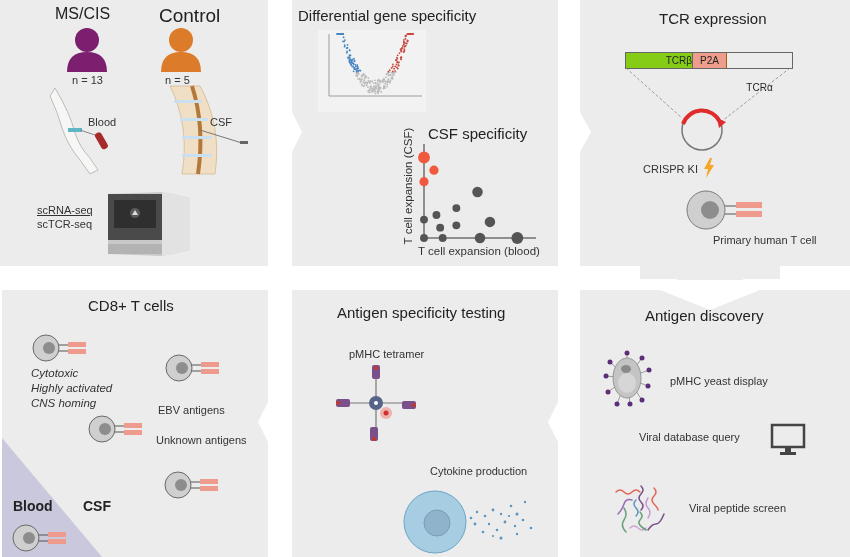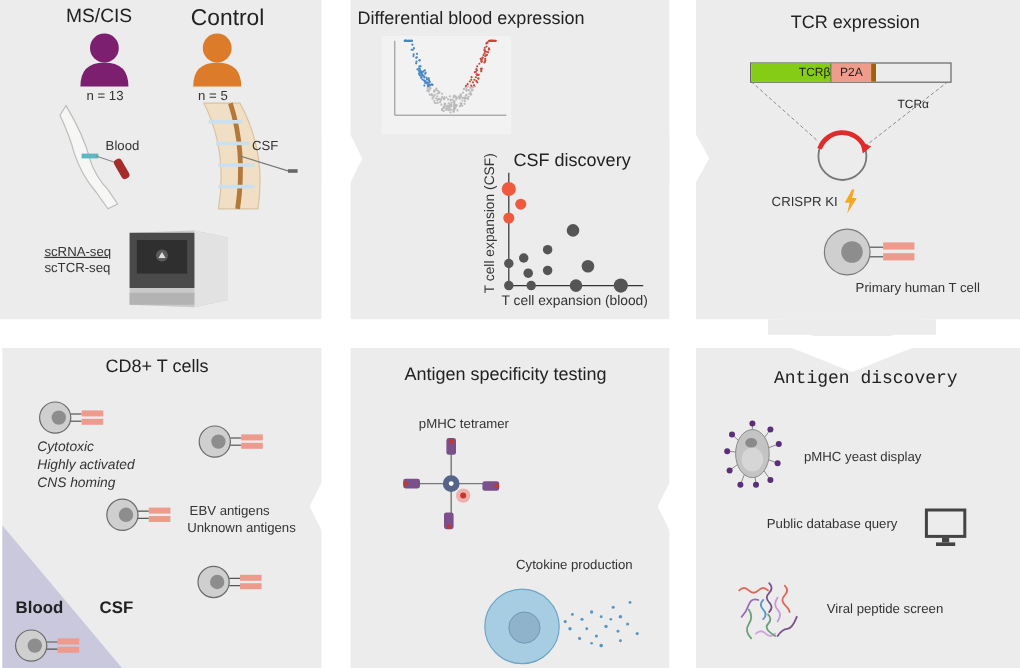--- a/index.html
+++ b/index.html
@@ -75,21 +75,21 @@
 <svg style="left:106px;top:190px;" width="86" height="68">
   <path d="M2,4 L56,2 L84,8 L84,60 L56,66 L2,64 Z" fill="#c9c9c9"></path>
   <path d="M56,2 L84,8 L84,60 L56,66 Z" fill="#e2e2e2"></path>
   <rect x="2" y="4" width="54" height="46" fill="#4a4a4a"></rect>
   <rect x="8" y="10" width="42" height="28" fill="#2f2f2f"></rect>
   <circle cx="29" cy="23" r="5" fill="#5a5a5a"></circle>
   <polygon points="29,20 32,25 26,25" fill="#dddddd"></polygon>
   <rect x="2" y="54" width="54" height="10" fill="#b3b3b3"></rect>
 </svg>
 
-<div class="txt title" style="left:298px;top:7px;">Differential blood expression</div>
+<div class="txt title" style="left:298px;top:7px;">Differential gene specificity</div>
 <svg id="volcano" style="left:318px;top:30px;" width="108" height="82">
   <rect x="0" y="0" width="108" height="82" fill="#f1f2f1"></rect>
   <line x1="11" y1="4" x2="11" y2="66" stroke="#888" stroke-width="0.8"></line>
   <line x1="11" y1="66" x2="104" y2="66" stroke="#888" stroke-width="0.8"></line>
   <g id="volcano-pts">
       <circle cx="38.1190243484225" cy="38.688149968493676" r="0.9" fill="#4a86c5"></circle>
       <circle cx="61.44578617969822" cy="59.61623691760057" r="0.9" fill="#bbbbbb"></circle>
       <circle cx="39.93641975308642" cy="42.64945896204847" r="0.9" fill="#bbbbbb"></circle>
       <circle cx="60.02448131001372" cy="51.24776742404437" r="0.9" fill="#bbbbbb"></circle>
       <circle cx="34.30731310013718" cy="33.02603081321586" r="0.9" fill="#4a86c5"></circle>
@@ -404,21 +404,21 @@
       <circle cx="79.75309070644718" cy="38.59492065695263" r="0.9" fill="#c8483d"></circle>
       <circle cx="48.24639917695473" cy="47.01886939236905" r="0.9" fill="#bbbbbb"></circle>
       <circle cx="70.72684756515775" cy="49.118202518203454" r="0.9" fill="#bbbbbb"></circle>
       <circle cx="31.68519375857339" cy="20.376050241995358" r="0.9" fill="#4a86c5"></circle>
       <circle cx="65.34463734567902" cy="58.550199327703474" r="0.9" fill="#bbbbbb"></circle>
       <circle cx="19.56020233196159" cy="4" r="0.9" fill="#4a86c5"></circle>
       <circle cx="88.79781807270234" cy="13.516034669255973" r="0.9" fill="#c8483d"></circle>
     </g>
 </svg>
 
-<div class="txt" style="left:428px;top:125px;font-size:15px;">CSF discovery</div>
+<div class="txt" style="left:428px;top:125px;font-size:15px;">CSF specificity</div>
 <svg id="enrich" style="left:410px;top:142px;" width="130" height="100">
   <line x1="14" y1="2" x2="14" y2="96" stroke="#333" stroke-width="1"></line>
   <line x1="14" y1="96" x2="126" y2="96" stroke="#333" stroke-width="1"></line>
   <g id="enrich-pts">
       <circle cx="14" cy="15.5" r="5.9" fill="#ef5a3f"></circle>
       <circle cx="23.955555555555556" cy="28.14999999999999" r="4.6" fill="#ef5a3f"></circle>
       <circle cx="14" cy="39.65" r="4.6" fill="#ef5a3f"></circle>
       <circle cx="67.5111111111111" cy="50" r="5.25" fill="#555555"></circle>
       <circle cx="46.35555555555556" cy="66.1" r="3.95" fill="#555555"></circle>
       <circle cx="26.444444444444443" cy="73" r="3.95" fill="#555555"></circle>
@@ -431,21 +431,21 @@
       <circle cx="70" cy="96" r="5.25" fill="#555555"></circle>
       <circle cx="107.33333333333334" cy="96" r="5.9" fill="#555555"></circle>
     </g>
 </svg>
 <div class="txt lbl" style="left:350px;top:180px;transform:rotate(-90deg);transform-origin:center;font-size:11.5px;">T cell expansion (CSF)</div>
 <div class="txt lbl" style="left:418px;top:245px;font-size:11.5px;">T cell expansion (blood)</div>
 
 <div class="txt title" style="left:659px;top:10px;">TCR expression</div>
 <div class="abs" style="left:625px;top:52px;width:166px;height:15px;display:flex;border:1px solid #666;">
   <div style="width:66px;background:#84cc16;font-size:10px;text-align:right;line-height:15px;border-right:1px solid #666;">TCRβ</div>
-  <div style="width:33px;background:#ee9d8c;font-size:10px;text-align:center;line-height:15px;border-right:4px solid #a16207;">P2A</div>
+  <div style="width:33px;background:#ee9d8c;font-size:10px;text-align:center;line-height:15px;border-right:1px solid #a16207;">P2A</div>
   <div style="flex:1;background:#e05050;font-size:10px;text-align:center;line-height:15px;margin-top:27px;">TCRα</div>
 </div>
 <svg style="left:620px;top:66px;" width="180" height="90">
   <line x1="6" y1="2" x2="62" y2="52" stroke="#888" stroke-dasharray="3,2" stroke-width="0.8"></line>
   <line x1="170" y1="2" x2="102" y2="55" stroke="#888" stroke-dasharray="3,2" stroke-width="0.8"></line>
   <circle cx="82" cy="64" r="20" fill="none" stroke="#777" stroke-width="1.5"></circle>
   <path d="M63,58 A20,20 0 0 1 100,56" fill="none" stroke="#e02b2b" stroke-width="4"></path>
   <polygon points="97,52 106,56 99,62" fill="#e02b2b"></polygon>
 </svg>
 <div class="txt lbl" style="left:643px;top:163px;">CRISPR KI</div>
@@ -462,21 +462,21 @@
 </svg>
 <div class="txt lbl" style="left:666px;top:234px;padding-left:47px;">Primary human T cell</div>
 
 <svg style="left:2px;top:438px;" width="100" height="119">
   <polygon points="0,0 0,119 100,119" fill="#c9c8dc"></polygon>
 </svg>
 <div class="txt title" style="left:88px;top:297px;">CD8+ T cells</div>
 <div class="txt ital" style="left:31px;top:366px;">Cytotoxic</div>
 <div class="txt ital" style="left:31px;top:381px;">Highly activated</div>
 <div class="txt ital" style="left:31px;top:396px;">CNS homing</div>
-<div class="txt lbl" style="left:158px;top:420px;">EBV antigens</div>
+<div class="txt lbl" style="left:158px;top:404px;">EBV antigens</div>
 <div class="txt lbl" style="left:156px;top:434px;">Unknown antigens</div>
 <div class="txt" style="left:13px;top:498px;font-weight:bold;font-size:14px;">Blood</div>
 <div class="txt" style="left:83px;top:498px;font-weight:bold;font-size:14px;">CSF</div>
 
 <svg class="tcell" style="left:32px;top:333px;" width="58" height="30">
     <use href="#tc"></use>
   </svg>
 <svg class="tcell" style="left:165px;top:353px;" width="58" height="30">
     <use href="#tc"></use>
   </svg>
@@ -545,21 +545,21 @@
       <circle cx="118" cy="30" r="1.3"></circle>
       <circle cx="78" cy="42" r="1.3"></circle>
       <circle cx="96" cy="48" r="1.5"></circle>
       <circle cx="112" cy="44" r="1.2"></circle>
       <circle cx="126" cy="38" r="1.3"></circle>
       <circle cx="104" cy="26" r="1.1"></circle>
       <circle cx="88" cy="46" r="1.1"></circle>
   </g>
 </svg>
 
-<div class="txt title" style="left:645px;top:307px;font-family:Liberation Mono, monospace;">Antigen discovery</div>
+<div class="txt title" style="left:645px;top:307px;">Antigen discovery</div>
 <svg style="left:602px;top:350px;" width="50" height="58">
   <g stroke="#777" stroke-width="0.7">
     <line x1="25" y1="28" x2="25" y2="3"></line>
       <line x1="25" y1="28" x2="40" y2="8"></line>
       <line x1="25" y1="28" x2="47" y2="20"></line>
       <line x1="25" y1="28" x2="46" y2="36"></line>
       <line x1="25" y1="28" x2="40" y2="50"></line>
       <line x1="25" y1="28" x2="28" y2="54"></line>
       <line x1="25" y1="28" x2="15" y2="54"></line>
       <line x1="25" y1="28" x2="6" y2="42"></line>
@@ -576,21 +576,21 @@
       <circle cx="46" cy="36" r="2.5"></circle>
       <circle cx="40" cy="50" r="2.5"></circle>
       <circle cx="28" cy="54" r="2.5"></circle>
       <circle cx="15" cy="54" r="2.5"></circle>
       <circle cx="6" cy="42" r="2.5"></circle>
       <circle cx="4" cy="26" r="2.5"></circle>
       <circle cx="8" cy="12" r="2.5"></circle>
   </g>
 </svg>
 <div class="txt lbl" style="left:670px;top:375px;">pMHC yeast display</div>
-<div class="txt lbl" style="left:639px;top:431px;">Public database query</div>
+<div class="txt lbl" style="left:639px;top:431px;">Viral database query</div>
 <svg style="left:771px;top:424px;" width="34" height="32">
   <rect x="1" y="1" width="32" height="22" fill="none" stroke="#444" stroke-width="2.5"></rect>
   <rect x="14" y="24" width="6" height="4" fill="#444"></rect>
   <rect x="9" y="28" width="16" height="3" fill="#444"></rect>
 </svg>
 <svg style="left:614px;top:484px;" width="56" height="50">
   <g fill="none" stroke-width="1.5" stroke-linecap="round">
     <path d="M2,8 q4,-4 8,0 t8,0 t8,0" stroke="#e0685a"></path>
     <path d="M27,2 q4,4 0,8 t0,8 t0,8" stroke="#7a4f8a"></path>
     <path d="M40,4 q4,4 0,8 t0,8 t4,6" stroke="#e0685a"></path>

